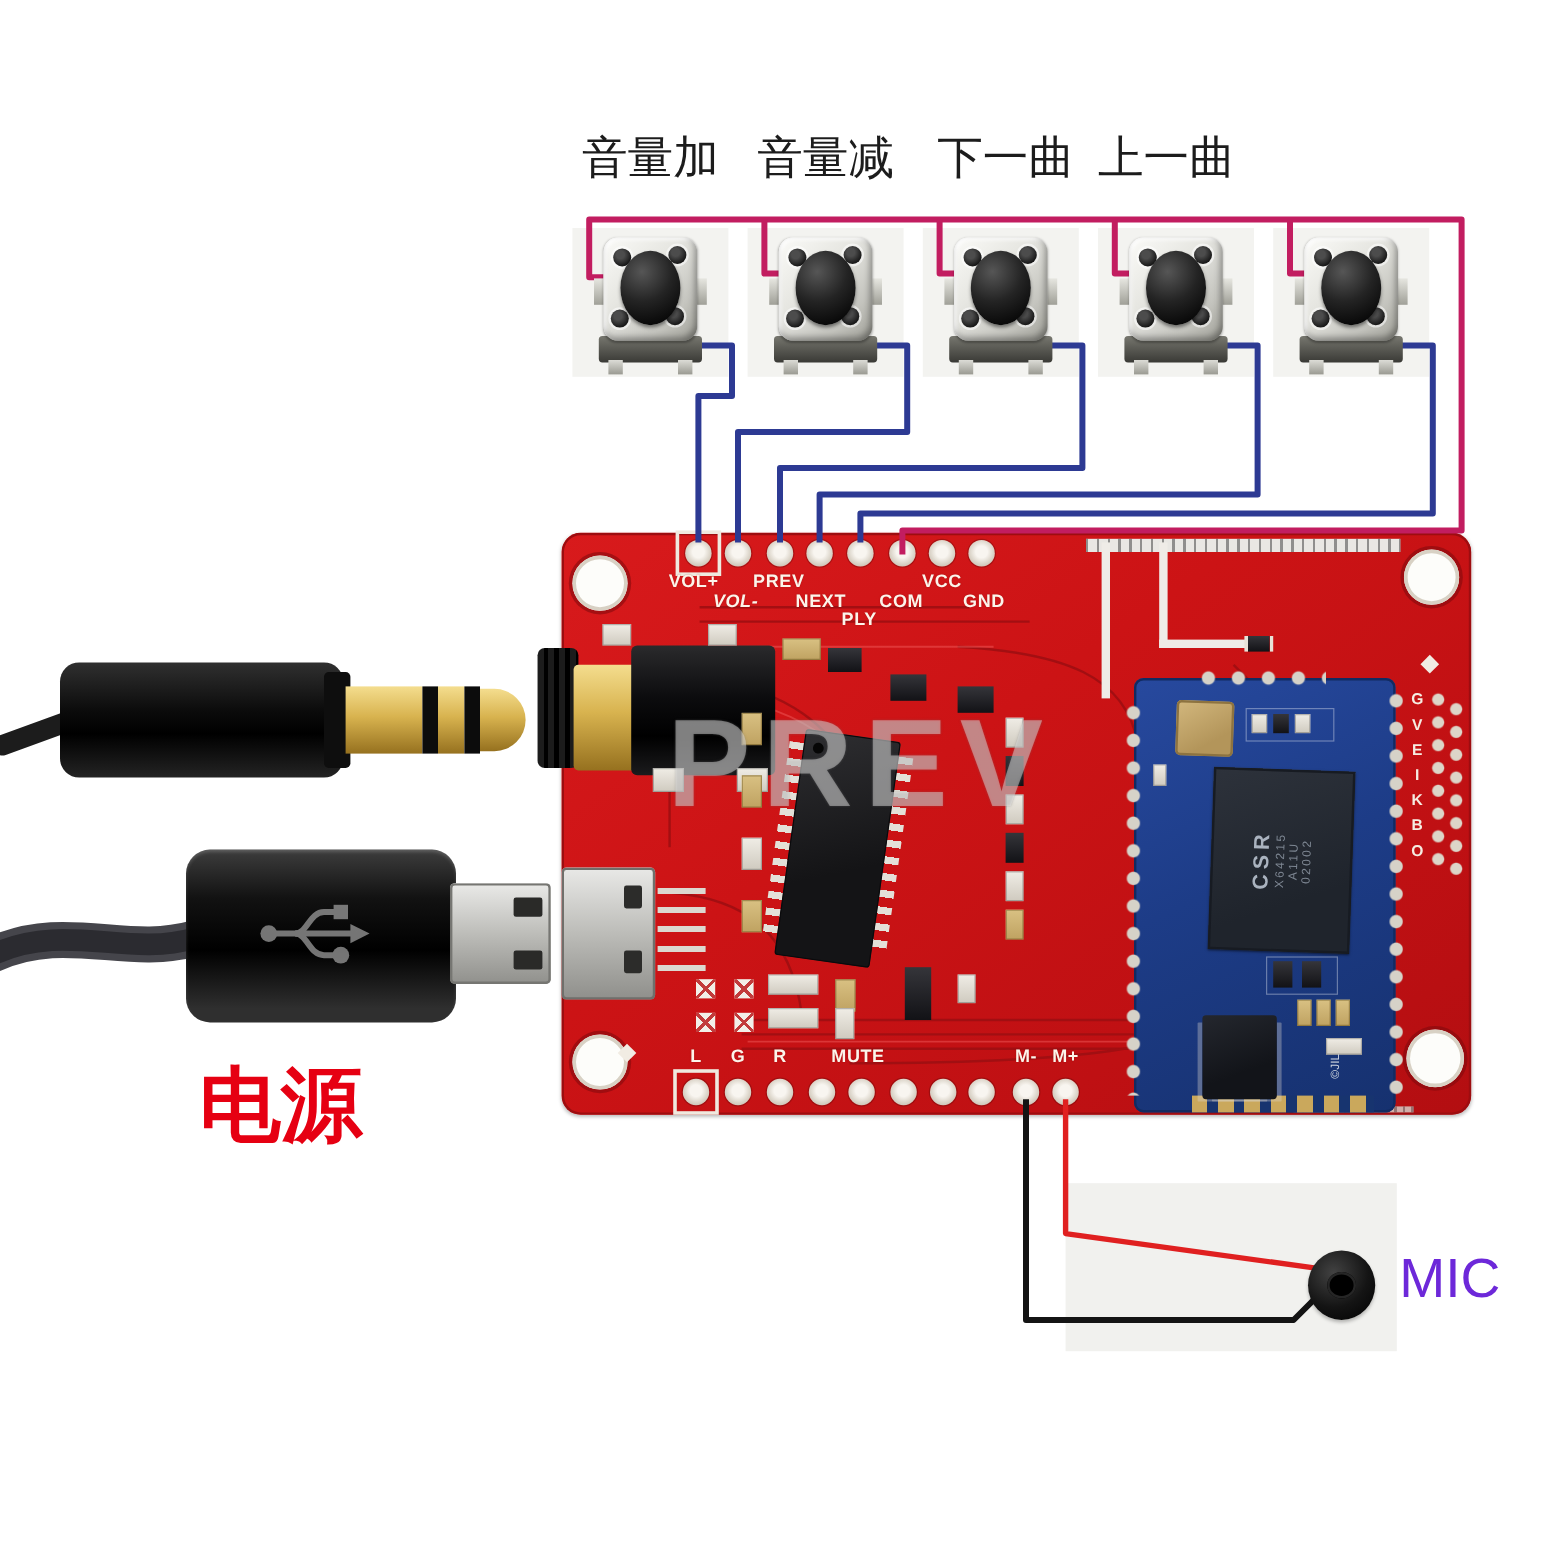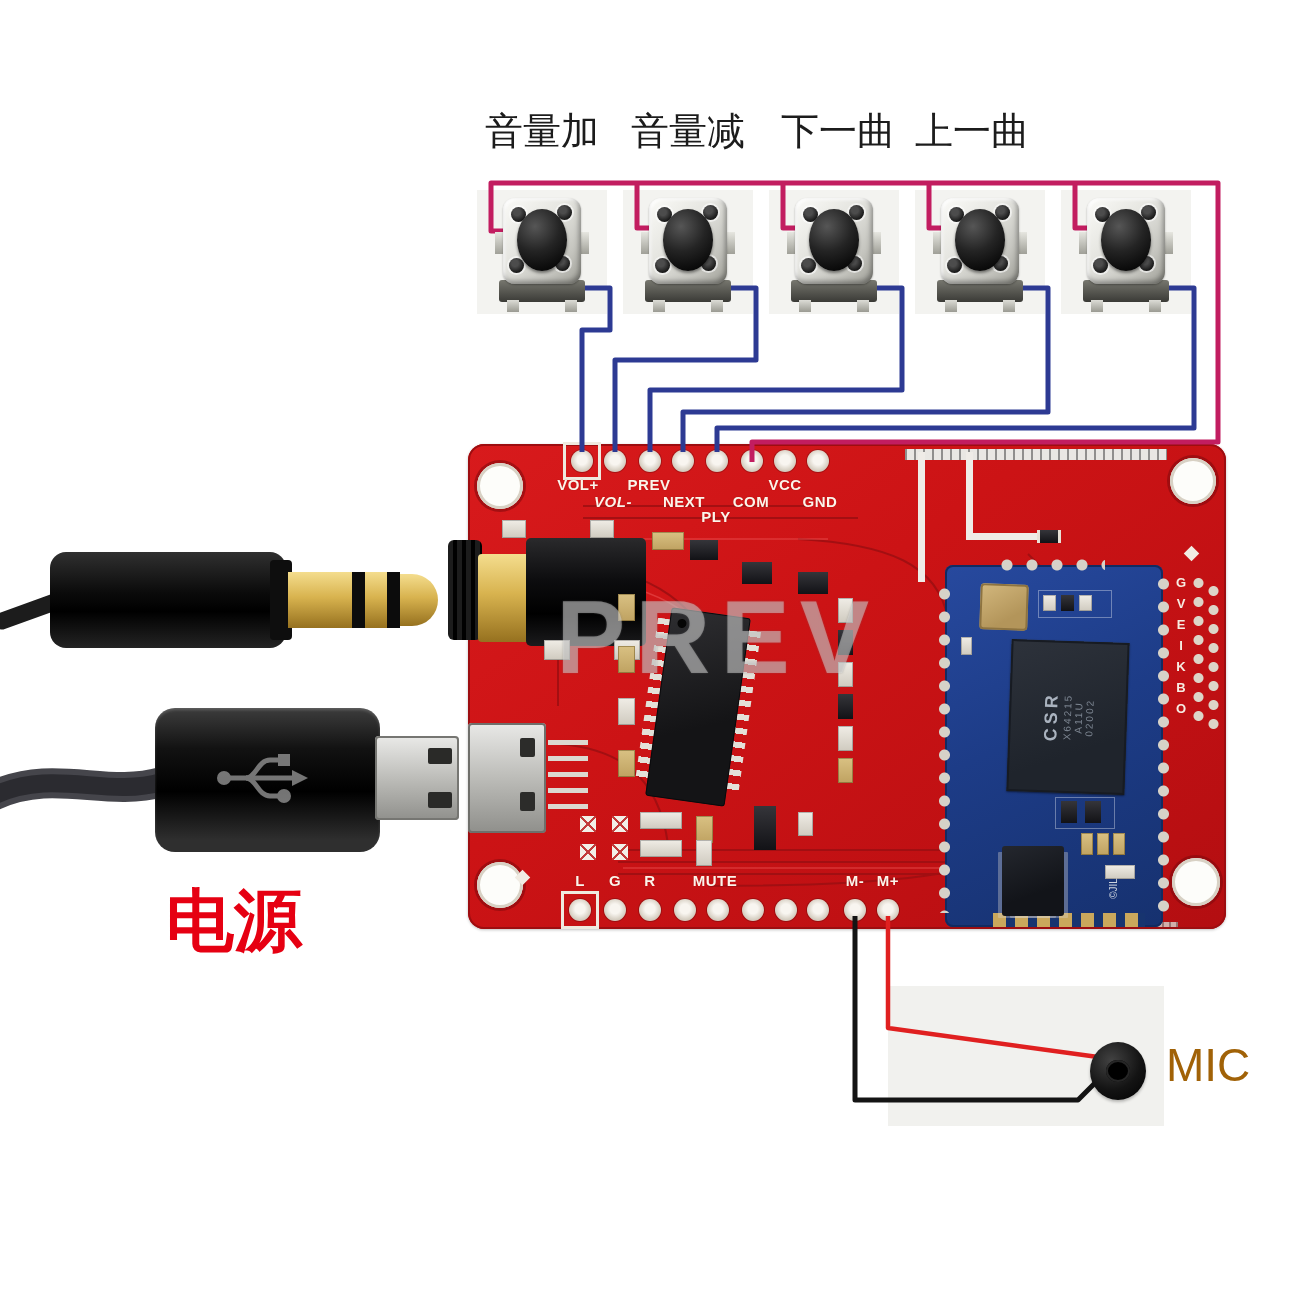--- a/index.html
+++ b/index.html
@@ -3,21 +3,21 @@
 <meta charset="utf-8">
 <style>
   html,body{margin:0;padding:0;background:#ffffff;}
   #canvas{position:relative;width:1300px;height:1300px;background:#ffffff;overflow:hidden;
           font-family:"Liberation Sans","DejaVu Sans",sans-serif;}
   .abs{position:absolute;}
   
   .cn-red{color:#e60012;font-weight:700;}
   .btn-label{color:#1c1c1c;font-size:38px;font-weight:500;text-align:center;transform:translateX(-50%);white-space:nowrap;}
   .btn-label2{white-space:normal;width:86px;line-height:1.08;}
-  .mic-label{color:#a16207;font-size:46px;font-weight:500;}
+  .mic-label{color:#6d28d9;font-size:46px;font-weight:500;}
   
   .photo-sq{background:#f3f3f0;}
   
   #board{left:468px;top:444px;width:758px;height:485px;border-radius:16px;
          background:linear-gradient(145deg,#d81a1c 0%,#cc1315 40%,#bf1013 75%,#b30e11 100%);
          box-shadow:inset 0 0 0 2px #9d0d10, 0 1px 3px rgba(0,0,0,.25);}
   .hole{border-radius:50%;background:#fdfdfa;
         box-shadow:inset 0 0 0 3px #d8d1c4, 0 0 0 3px rgba(125,10,12,.55);}
   .pad{width:22px;height:22px;border-radius:50%;
        background:radial-gradient(circle at 50% 45%,#f8f5f0 30%,#d9d2c6 62%,#b5ad9f 100%);

